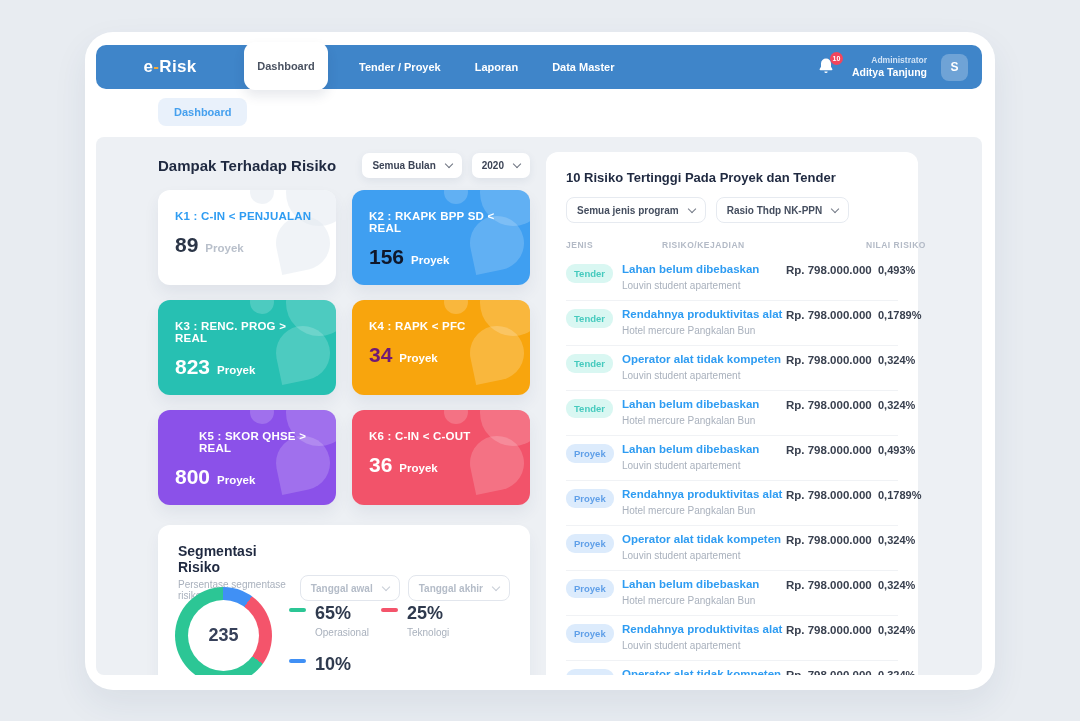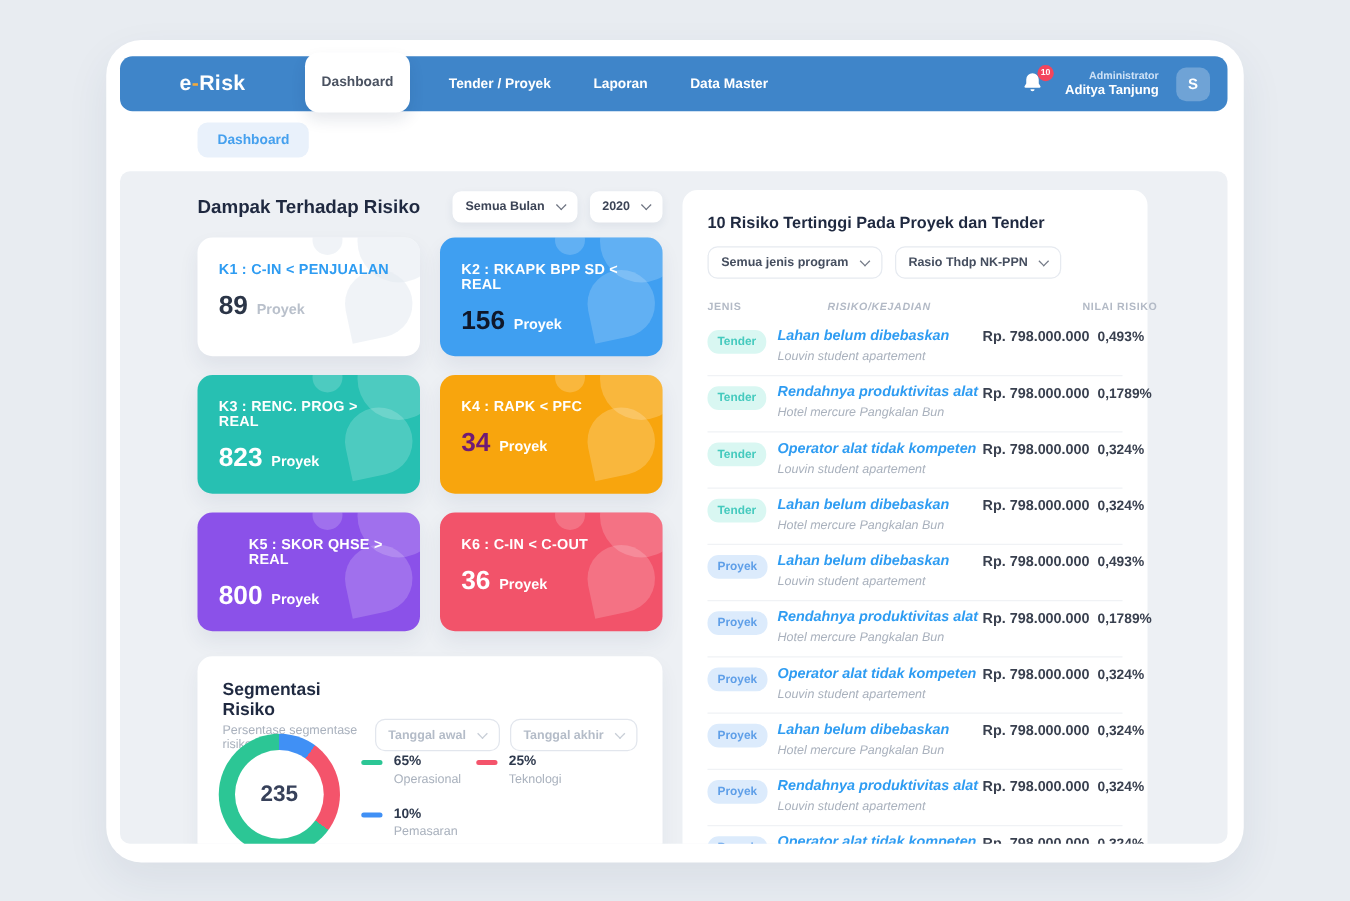--- a/index.html
+++ b/index.html
@@ -78,31 +78,31 @@
   .seg-filters { display:flex; gap:8px; }
   .donut-wrap { position:absolute; left:17px; top:62px; width:97px; height:97px; }
   .donut { width:97px; height:97px; border-radius:50%; position:relative; }
   .donut-hole { position:absolute; left:13px; top:13px; width:71px; height:71px; border-radius:50%;
     background:#fff; display:flex; align-items:center; justify-content:center; }
   .donut-total { font-size:18px; font-weight:bold; color:#37415a; }
   .legend { position:absolute; left:131px; top:78px; display:grid; grid-template-columns:92px auto;
     column-gap:0; row-gap:16px; }
   .legend-item { display:flex; align-items:flex-start; gap:9px; }
   .legend-dash { width:17px; height:4px; border-radius:2px; margin-top:5px; flex:none; }
-  .legend-pct { font-size:11px; font-weight:bold; color:#2f3a4e; }
+  .legend-pct { font-size:18px; font-weight:bold; color:#2f3a4e; }
   .legend-label { font-size:10px; color:#a9b1bd; margin-top:3px; }
 
   
   .risk-panel { position:absolute; left:450px; top:15px; width:372px; height:570px;
     background:#fff; border-radius:12px; padding:18px 20px; }
   .risk-title-main { font-size:13px; font-weight:bold; color:#1f2940; }
   .risk-filters { display:flex; gap:10px; margin-top:12px; }
   .thead { display:flex; margin-top:17px; font-size:8.5px; font-weight:bold; letter-spacing:.06em; color:#b3bac6;gap:40px; }
   .col-jenis { width:56px; flex:none; }
-  .col-risk { width:164px; flex:none;font-style:italic; }
+  .col-risk { width:164px; flex:none; }
   .col-value { width:92px; flex:none; }
   .col-ratio { flex:1; }
   .trows { margin-top:6px; }
   .trow { display:flex; align-items:flex-start; height:45px; padding-top:7px; border-bottom:1px solid #f0f2f5; cursor:pointer; }
   .trow:last-child { border-bottom:none; }
   .badge { display:inline-flex; align-items:center; justify-content:center; min-width:46px; height:19px;
     border-radius:9px; font-size:9.5px; font-weight:bold; padding:0 8px; }
   .badge.tender { background:#d9f7f2; color:#45cabe; }
   .badge.proyek { background:#dcebfc; color:#5f9fe8; }
   .risk-name { font-size:11.5px; font-weight:bold; color:#2e9cf2; line-height:1.1; }

